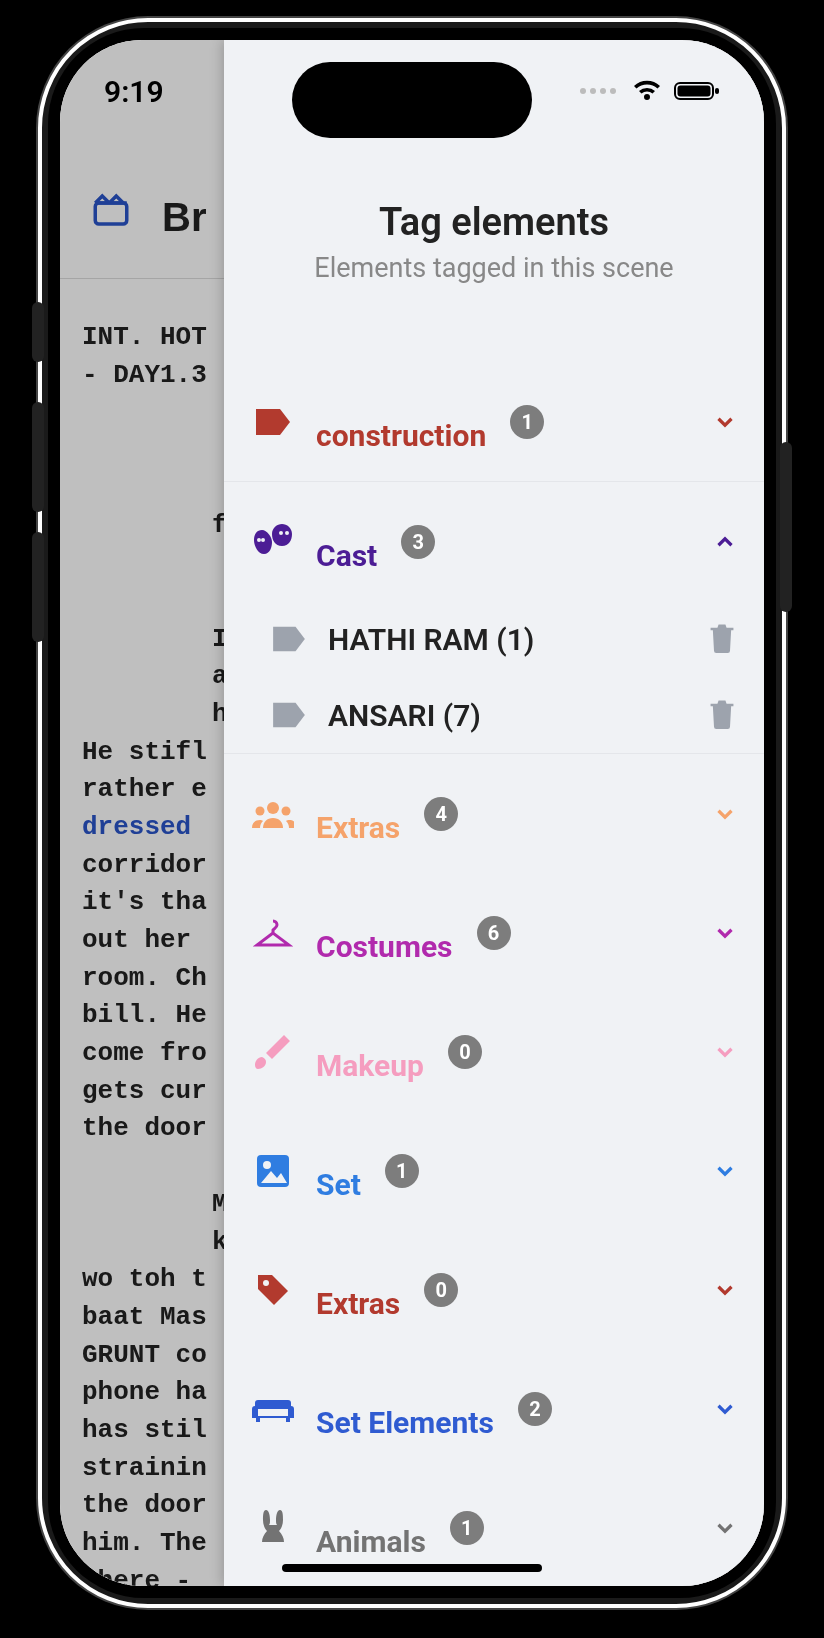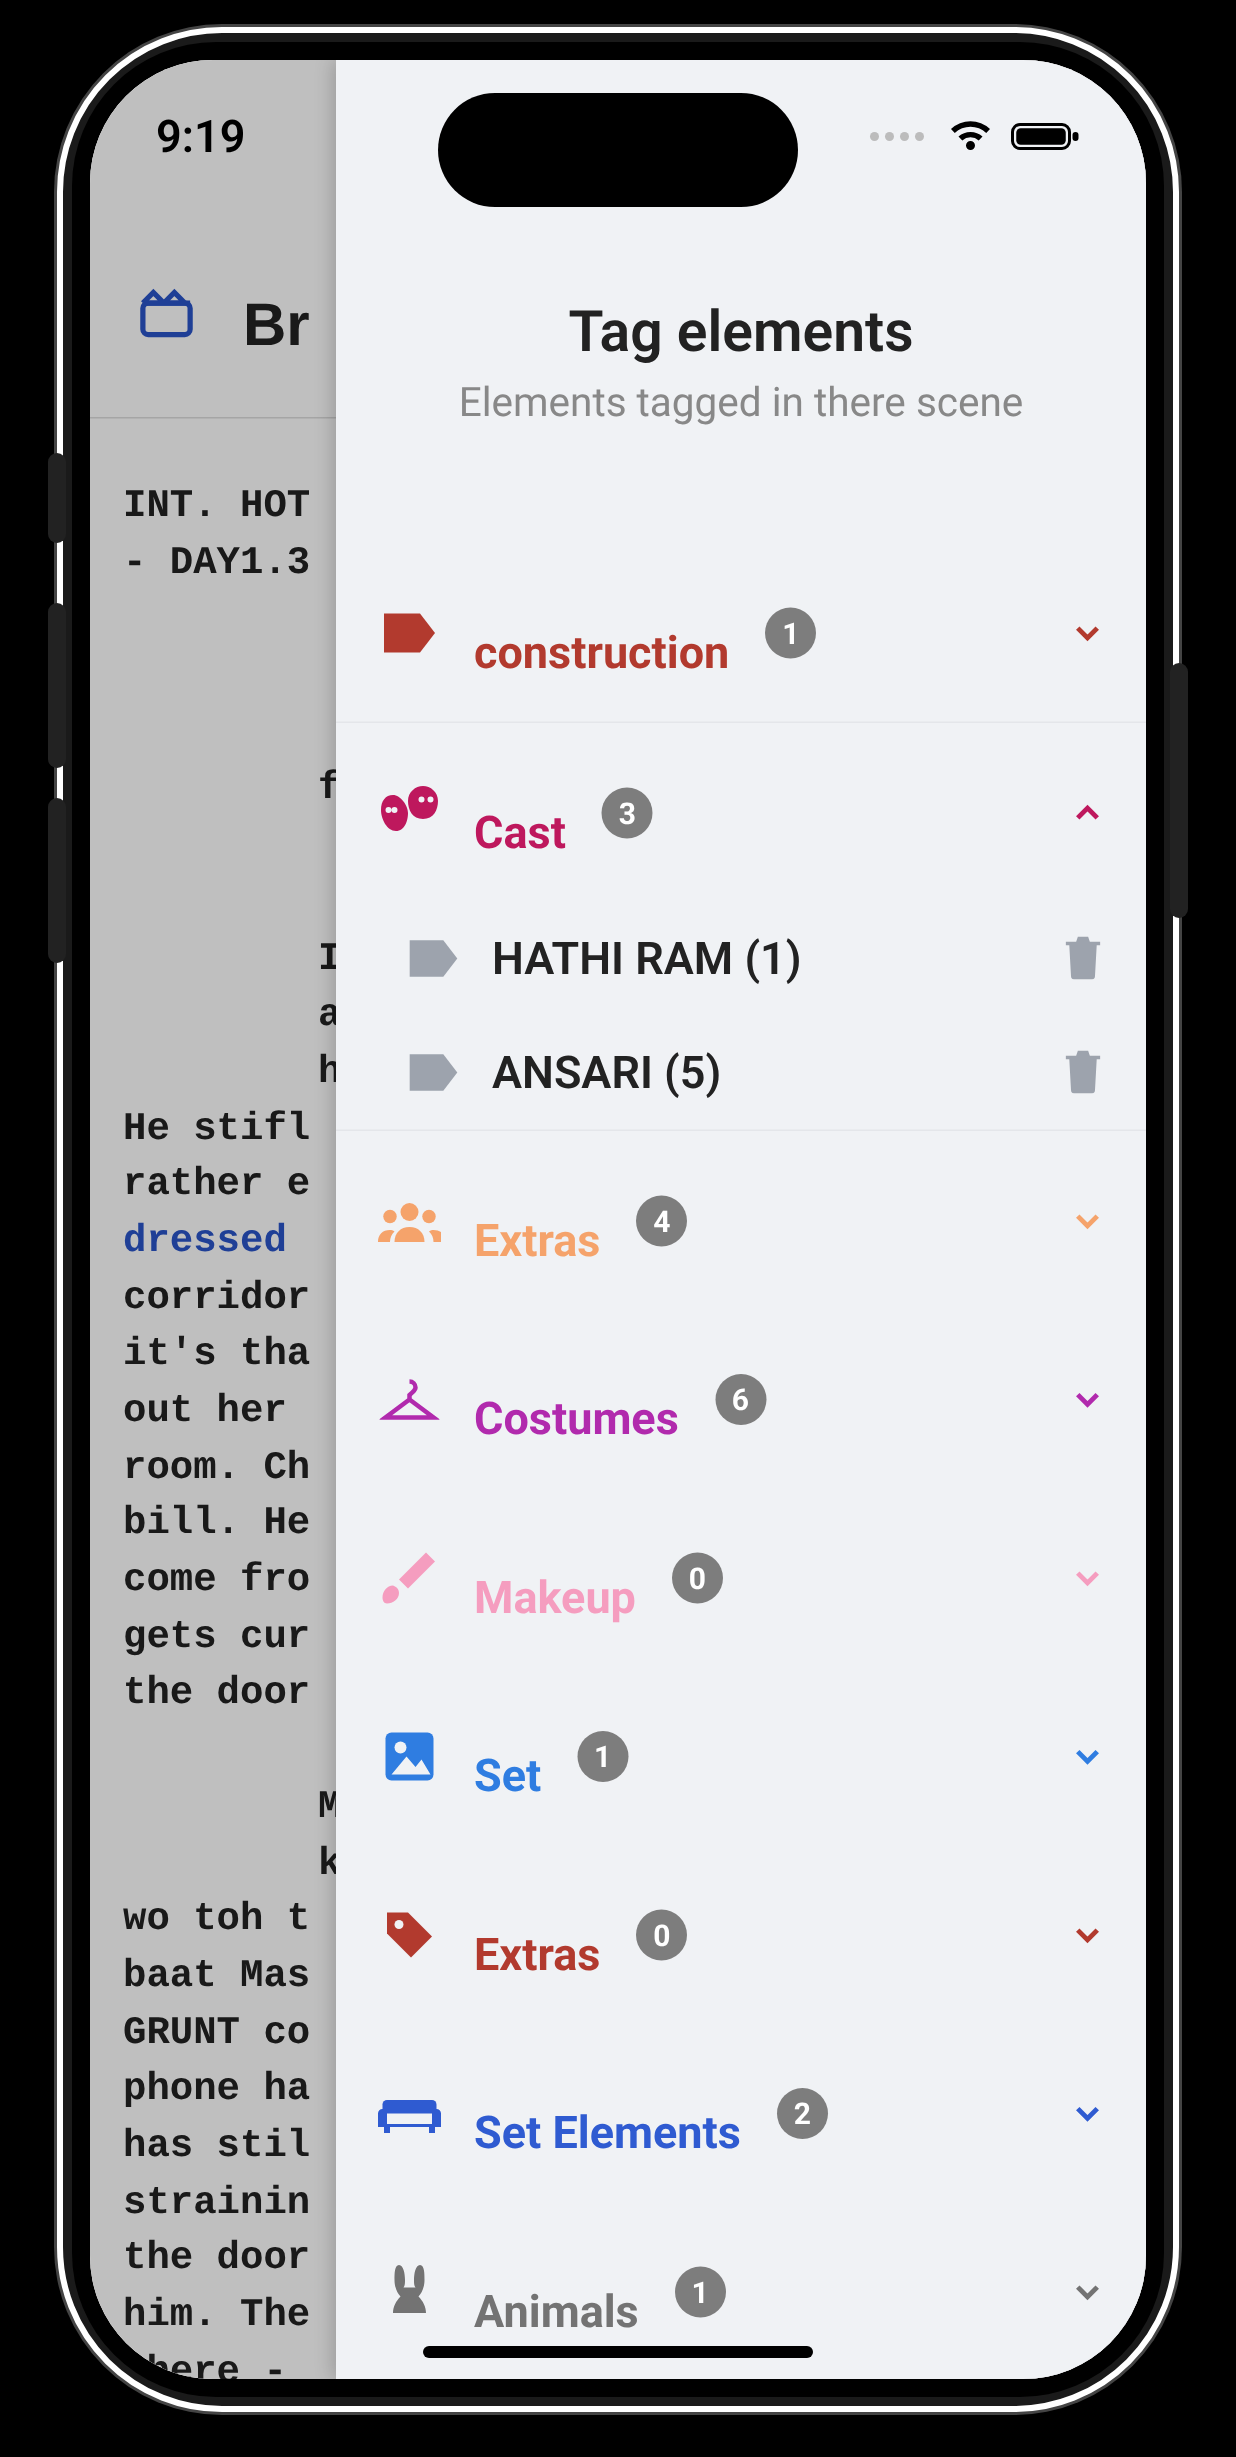--- a/index.html
+++ b/index.html
@@ -193,21 +193,21 @@
     color:#9da3ad;
   }
 
   .sep {
     border-top:1px solid #e4e6ea;
     height:0;
   }
 
   
   .c-brown   { color:#b23a2e; }
-  .c-orange  { color:#be185d;text-align:center; }
+  .c-orange  { color:#4c1d95;text-align:center; }
   .c-lorange { color:#f5a36b; }
   .c-purple  { color:#b12aad; }
   .c-pink    { color:#f59dbf; }
   .c-blue    { color:#2f7de1; }
   .c-dkblue  { color:#2f5bd1; }
   .c-yellow  { color:#737373; }
 
   .home-indicator {
     position:absolute;
     bottom:14px;
@@ -299,21 +299,21 @@
           <div>the door</div>
           <div>him. The</div>
           <div>there -</div>
         </div>
       </div>
       <div class="dim-overlay"></div>
 
       <div class="panel">
         <div class="panel-top">
           <div class="panel-title">Tag elements</div>
-          <div class="panel-sub">Elements tagged in there scene</div>
+          <div class="panel-sub">Elements tagged in this scene</div>
         </div>
         <div class="spacer-top"></div>
 
         <div class="cat-row first">
           <span class="cat-icon c-brown">
             <svg width="38" height="30" viewBox="0 0 38 30">
                 <path d="M2 2h24l10 13-10 13H2z" fill="currentColor"></path>
               </svg>
           </span>
           <span class="cat-label c-brown">construction</span>
@@ -352,21 +352,21 @@
                 <path d="M4 8h16l-1 18a2 2 0 01-2 2H7a2 2 0 01-2-2L4 8zM9 3h6l1 3H8l1-3zM2 6h20v2H2z" fill="currentColor"></path>
               </svg>
           </span>
         </div>
         <div class="sub-item">
           <span class="tag-icon">
             <svg width="36" height="28" viewBox="0 0 38 30">
                 <path d="M2 2h24l10 13-10 13H2z" fill="currentColor"></path>
               </svg>
           </span>
-          <span class="sub-label">ANSARI (5)</span>
+          <span class="sub-label">ANSARI (7)</span>
           <span class="trash">
             <svg width="28" height="32" viewBox="0 0 24 28">
                 <path d="M4 8h16l-1 18a2 2 0 01-2 2H7a2 2 0 01-2-2L4 8zM9 3h6l1 3H8l1-3zM2 6h20v2H2z" fill="currentColor"></path>
               </svg>
           </span>
         </div>
         <div class="sep"></div>
 
         <div class="cat-row first">
           <span class="cat-icon c-lorange">

